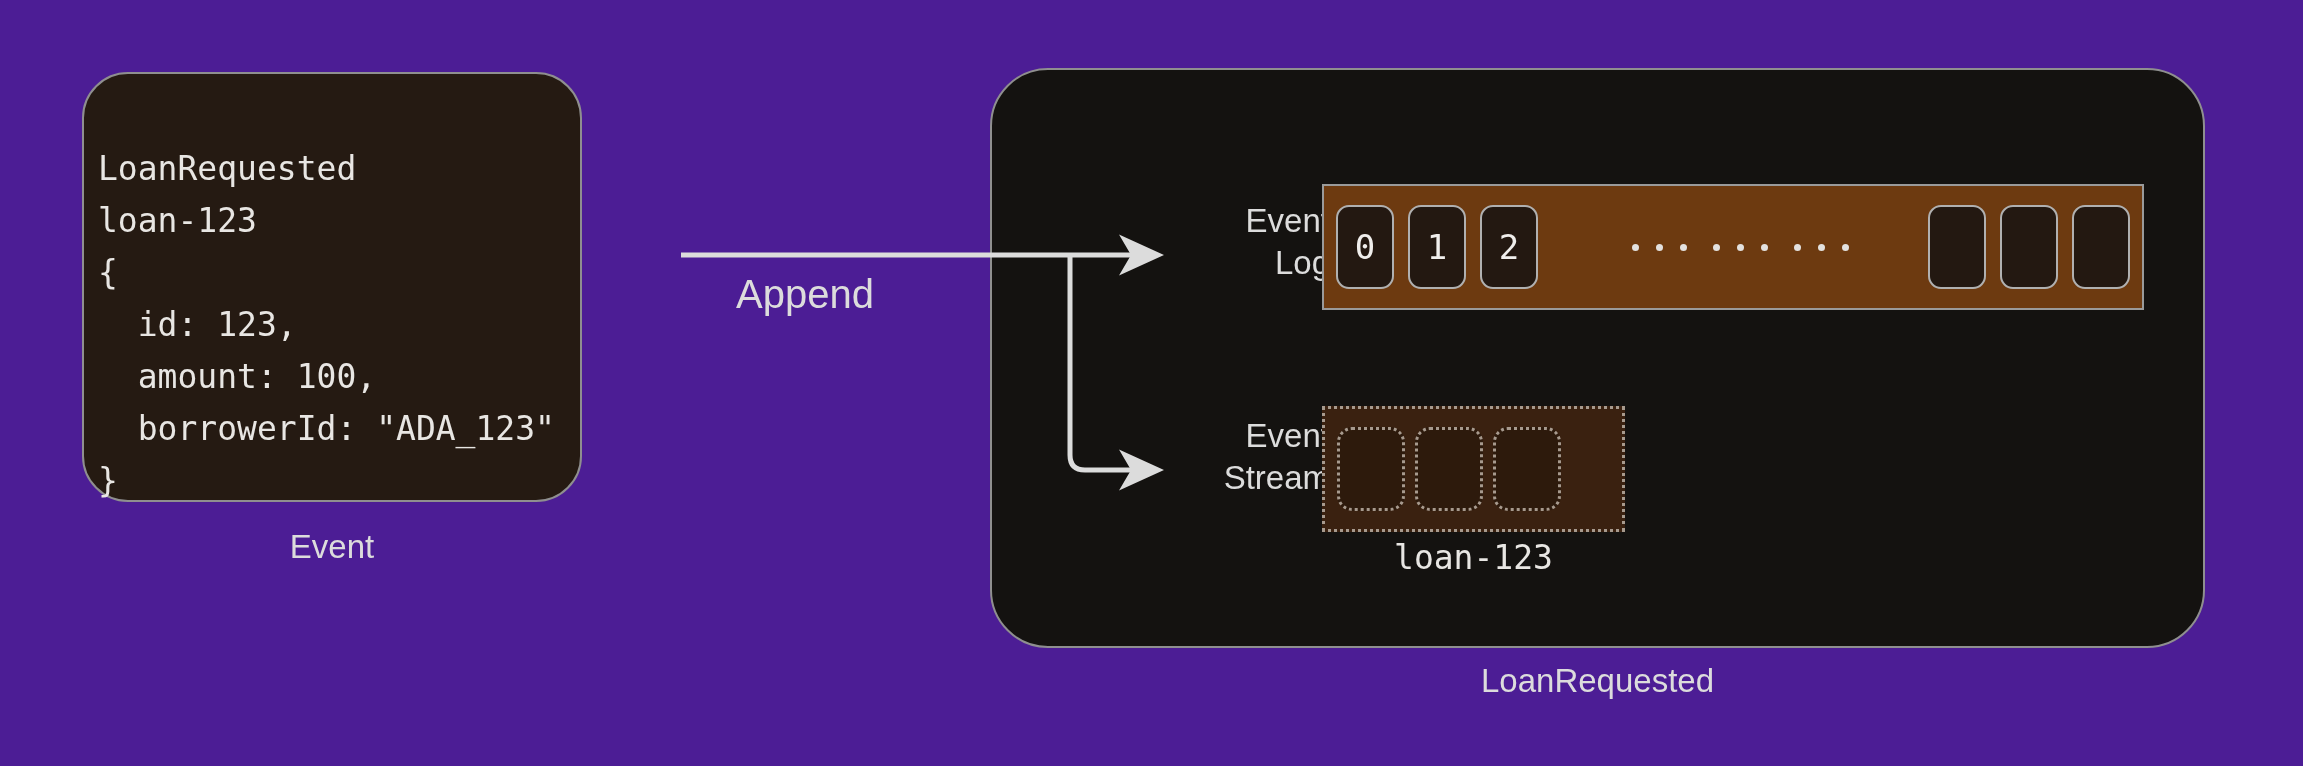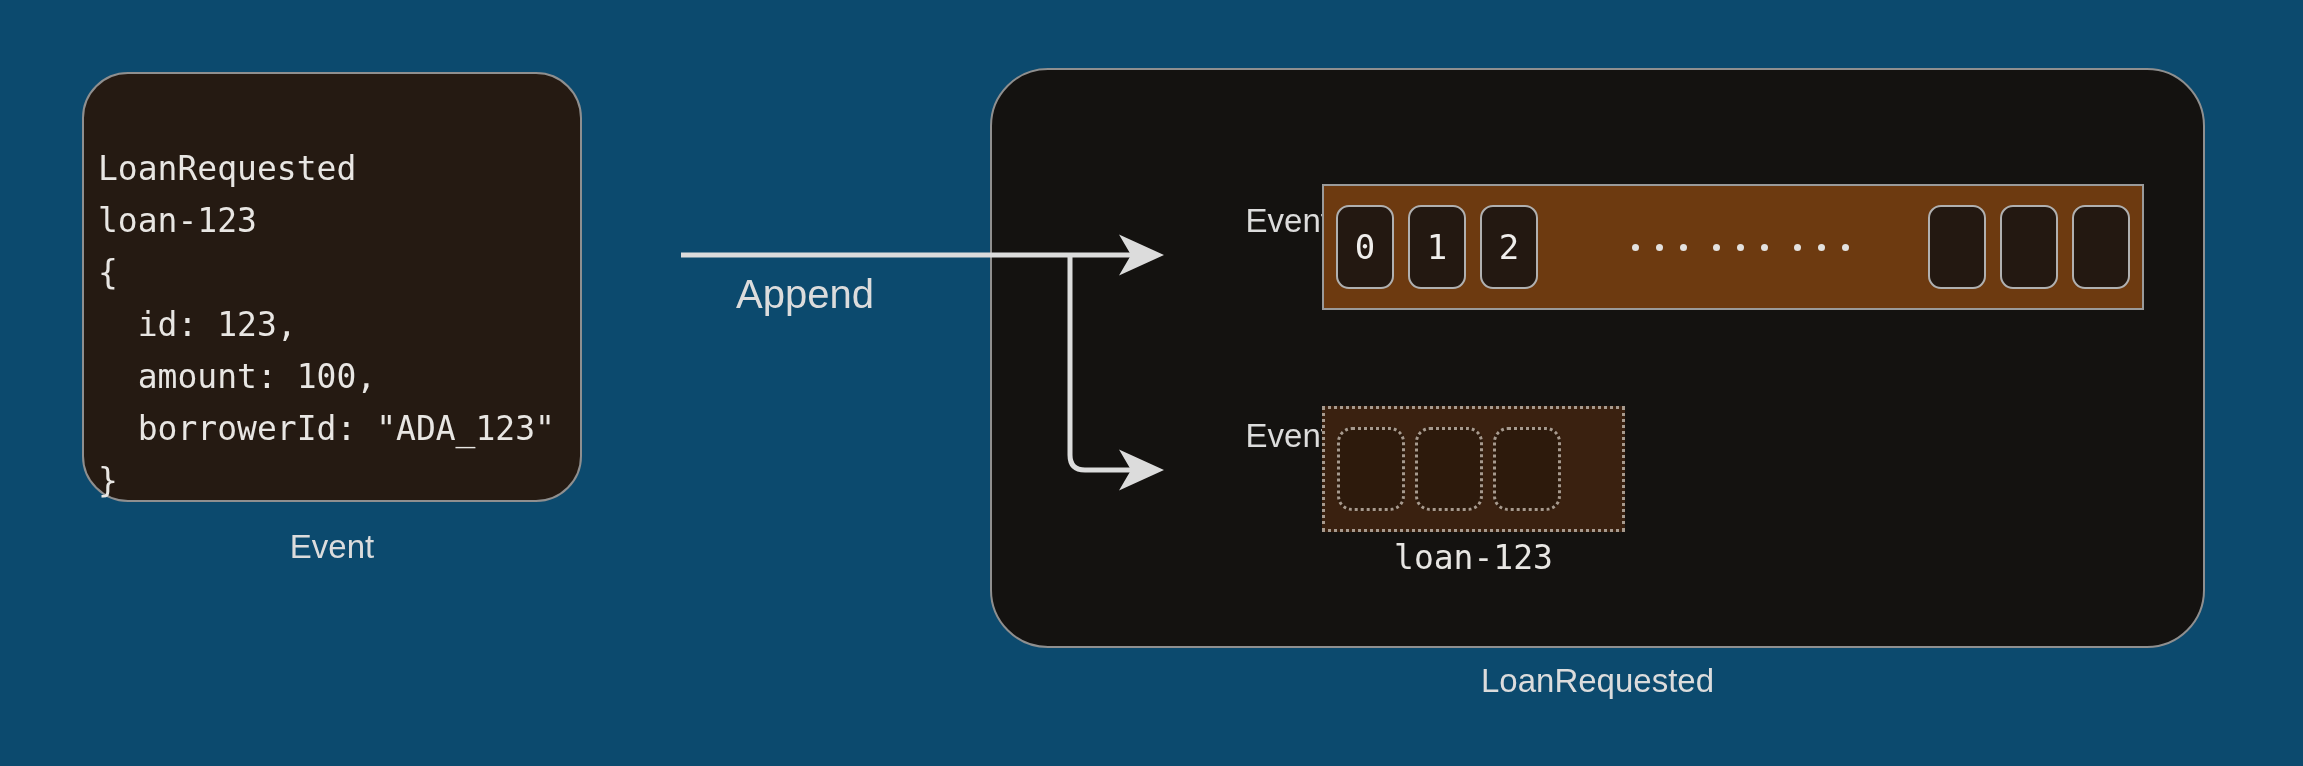--- a/index.html
+++ b/index.html
@@ -12,21 +12,21 @@
     width: 2303px;
     height: 766px;
     overflow: hidden;
     font-family: "Liberation Sans", sans-serif;
     -webkit-font-smoothing: antialiased;
   }
   #canvas {
     position: relative;
     width: 2303px;
     height: 766px;
-    background: #0c4a6e;
+    background: #4c1d95;
   }
 
   
   .event-card {
     position: absolute;
     left: 82px;
     top: 72px;
     width: 500px;
     height: 430px;
     box-sizing: border-box;
@@ -210,20 +210,21 @@
   amount: 100,
   borrowerId: "ADA_123"
 }</pre>
   <div class="event-caption">Event</div>
 
   <div class="esdb-box"></div>
   <div class="esdb-caption">LoanRequested</div>
 
   <div class="row-label" id="event-log-label">
     <div>Event</div>
+    <div>Log</div>
   </div>
 
   <div class="log-bar">
     <div class="log-cell">0</div>
     <div class="log-cell">1</div>
     <div class="log-cell">2</div>
 
     <div class="log-dots">
       <div class="dot-group">
         <span class="dot"></span>
@@ -244,20 +245,21 @@
 
     <div class="log-tail">
       <div class="log-cell empty"></div>
       <div class="log-cell empty"></div>
       <div class="log-cell empty"></div>
     </div>
   </div>
 
   <div class="row-label" id="event-stream-label">
     <div>Event</div>
+    <div>Stream</div>
   </div>
 
   <div class="stream-bar">
     <div class="stream-cell"></div>
     <div class="stream-cell"></div>
     <div class="stream-cell"></div>
   </div>
   <div class="stream-caption">loan-123</div>
 
   <svg id="arrow-svg" viewBox="0 0 2303 766">

